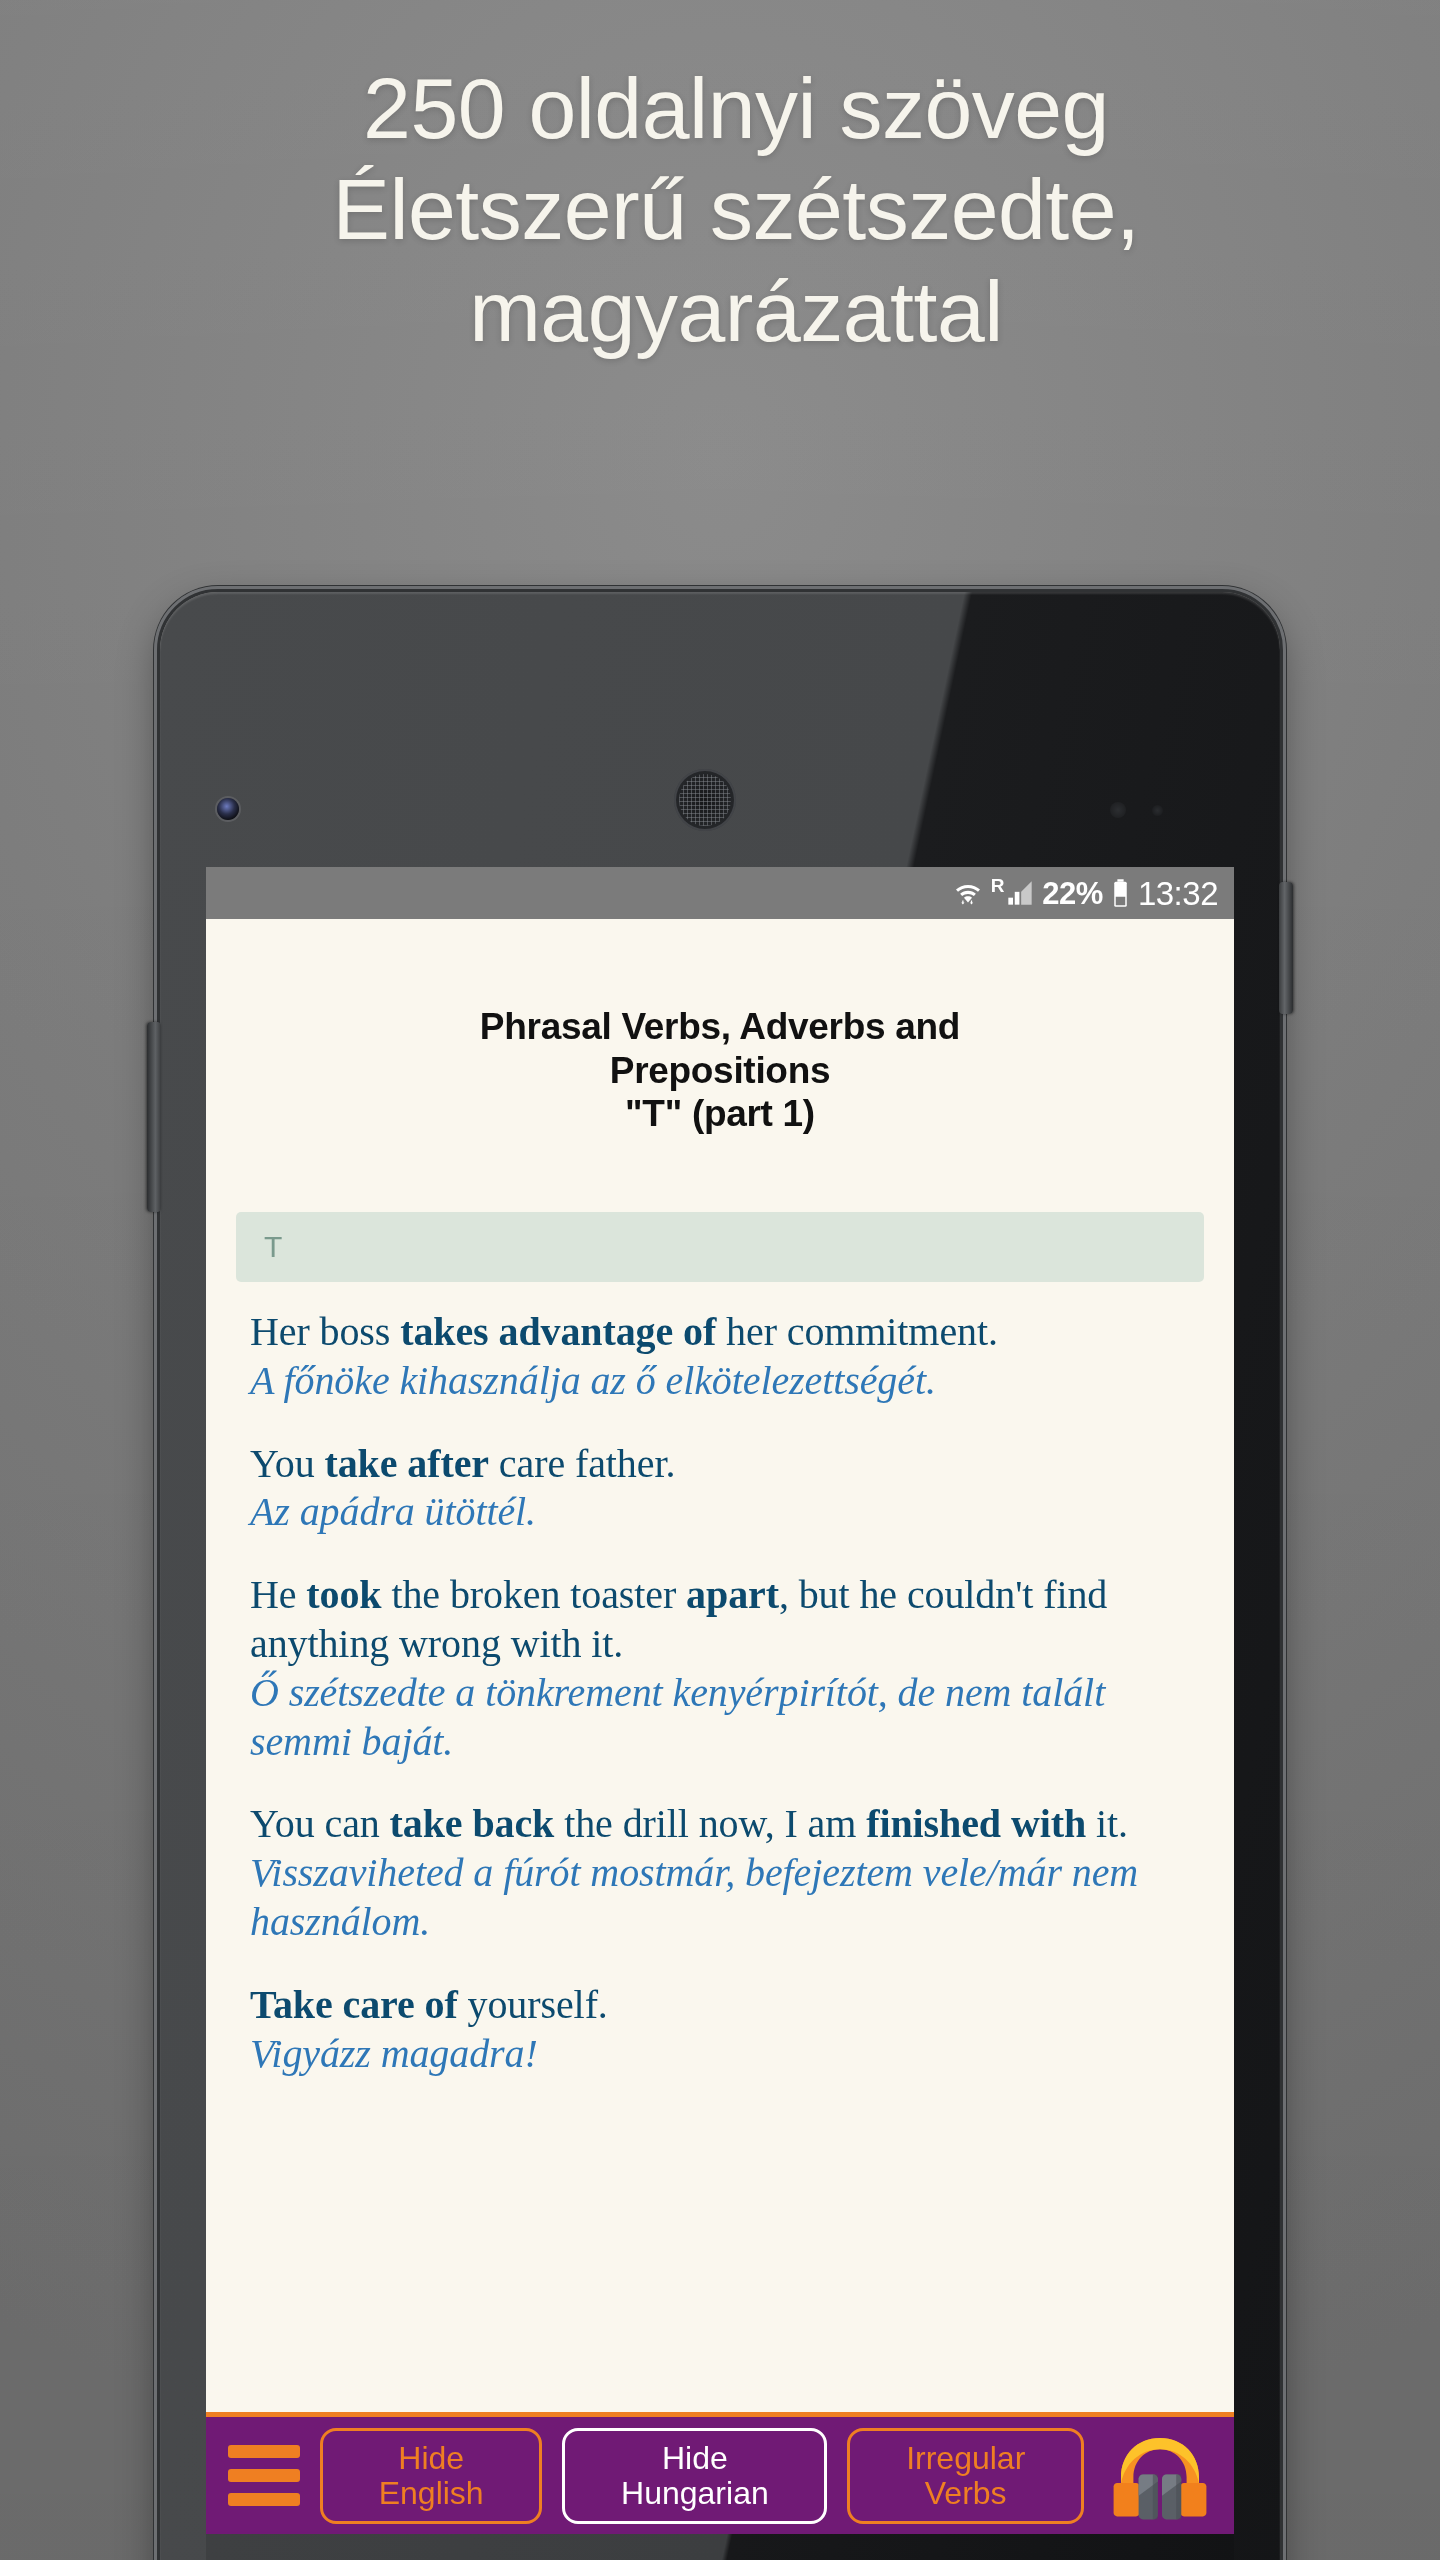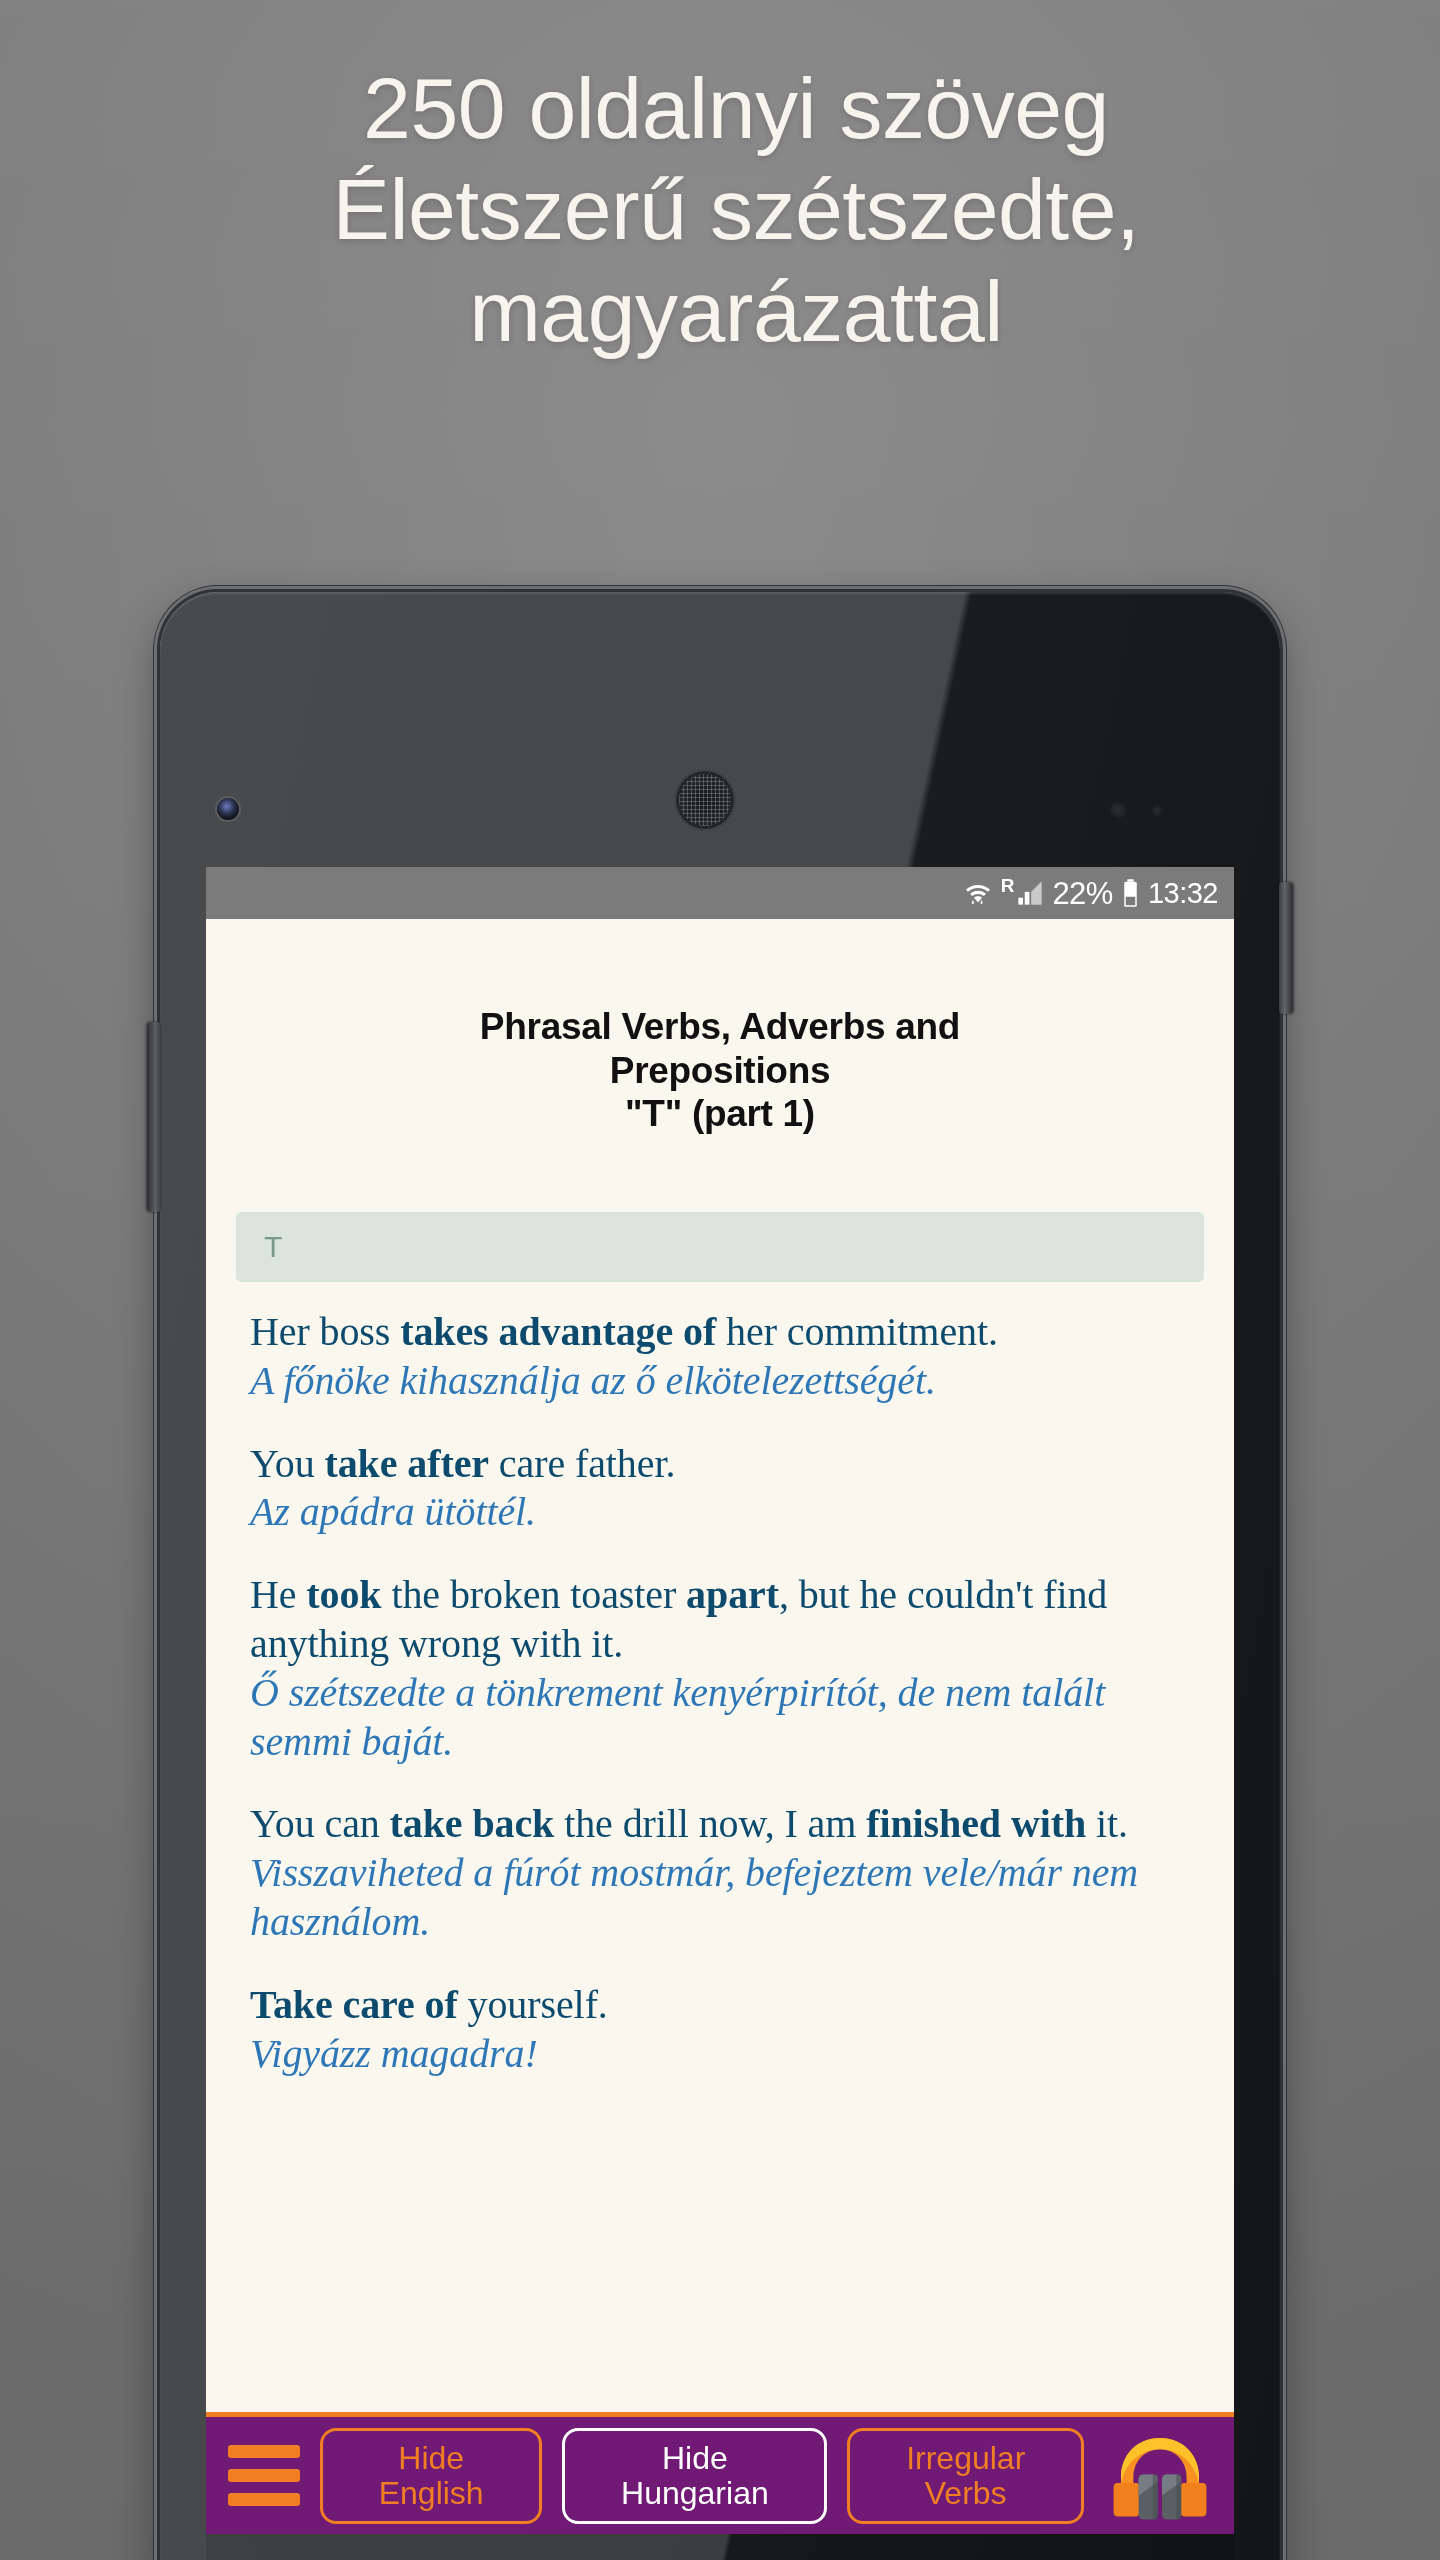--- a/index.html
+++ b/index.html
@@ -179,27 +179,27 @@
   .sb-r {
     font-size: 19px;
     font-weight: 700;
     line-height: 1;
     margin-bottom: 13px;
     color: #ffffff;
   }
   .sb-signal { width: 28px; height: 30px; }
   .sb-percent {
     font-size: 31px;
-    font-weight: 400;
+    font-weight: 700;
     line-height: 1;
     letter-spacing: -0.5px;
   }
   .sb-batt { width: 19px; height: 30px; }
   .sb-time {
-    font-size: 29px;
+    font-size: 33px;
     font-weight: 400;
     line-height: 1;
     letter-spacing: -0.5px;
   }
 
   
   .content {
     position: relative;
     height: 1615px;
     background: #faf7ee;

